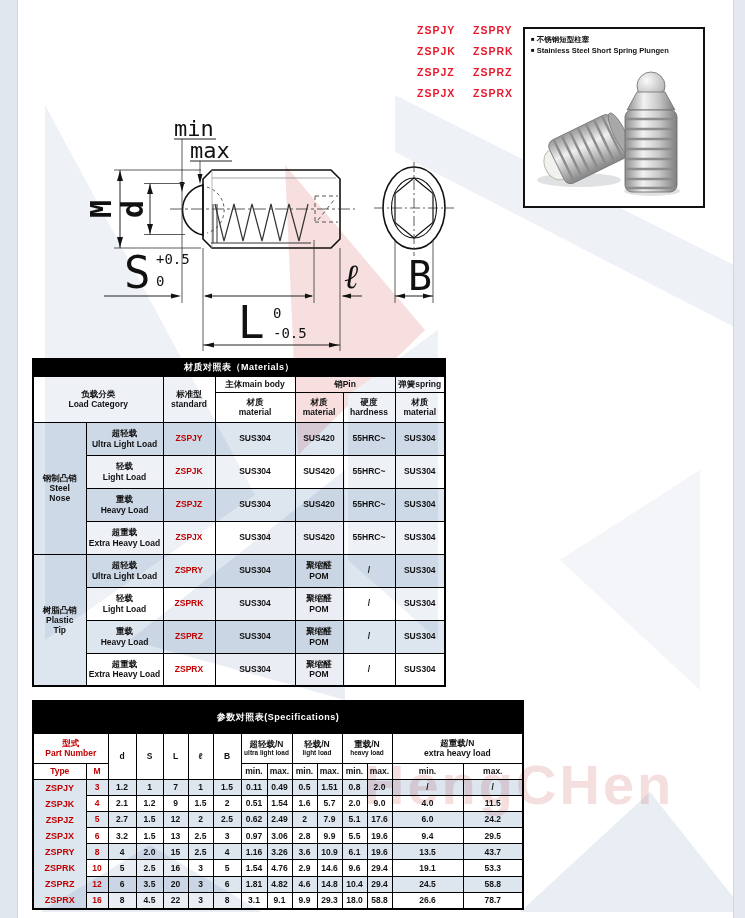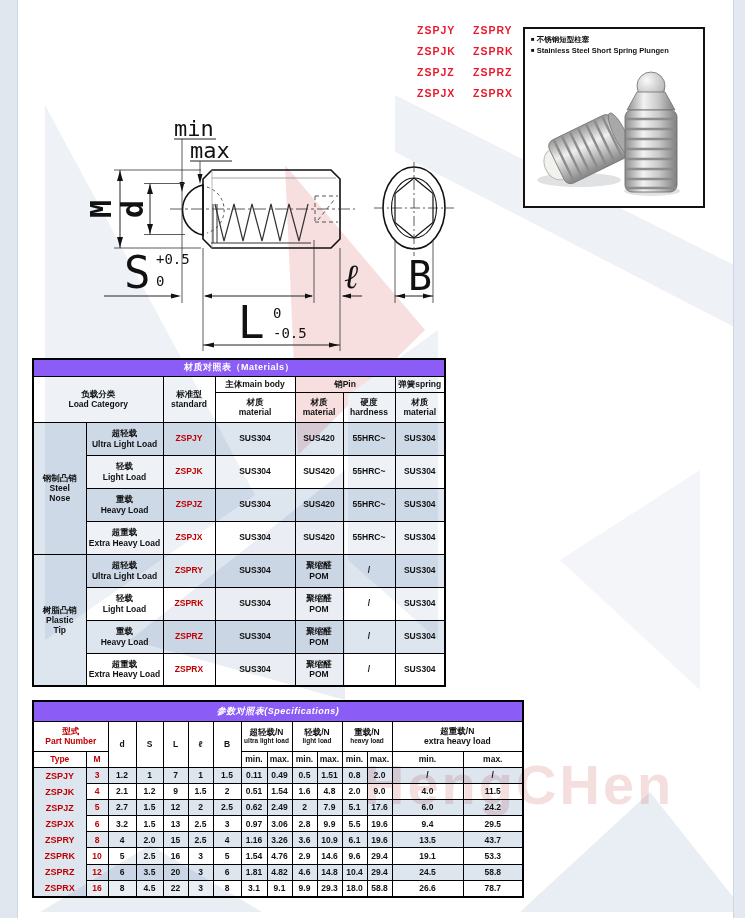--- a/index.html
+++ b/index.html
@@ -37,29 +37,29 @@
   .dim  { stroke:#222; stroke-width:1; fill:none; }
   .ext  { stroke:#333; stroke-width:0.8; fill:none; }
   .edge { stroke:#111; stroke-width:1.6; fill:none; }
   .cad  { font-family:"DejaVu Sans Mono", monospace; fill:#111; }
 
   
   table { border-collapse:collapse; table-layout:fixed; position:absolute; z-index:2;
           border:2px solid #000; }
   td { border:1px solid #000; text-align:center; vertical-align:middle;
        padding:0; line-height:1.18; overflow:hidden; }
-  .title-row td { background:#8b5cf6; color:#fff; font-size:9px; font-weight:bold;
+  .title-row td { background:#000000; color:#fff; font-size:9px; font-weight:bold;
                   letter-spacing:0.5px; border:1px solid #000; }
   .mat  { left:32px; top:358px; width:412px; font-size:8.5px; font-weight:bold; }
   .spec { left:32px; top:700px; width:490px; font-size:8.5px; font-weight:bold; }
   .mat tr.title-row { height:17px; }
   .mat tr.h1 { height:16px; }
   .mat tr.h2 { height:30px;padding-left:41px; }
   .mat tbody tr { height:33px; }
-  .spec tr.title-row { height:20px;font-style:italic; }
+  .spec tr.title-row { height:32px; }
   .spec tr.h1 { height:30px;padding-left:44px; }
   .spec tr.h2 { height:16px; }
   .spec tbody tr { height:16px; }
   tr.band td { background:rgba(27,79,145,0.15); }
   td.gband { background:rgba(27,79,145,0.15); }
   td.nogrid-bg { background:transparent;text-align:center; }
   .red { color:#c00000; }
   .type-cell { font-size:9px; line-height:16px; font-weight:bold; color:#c00000;
                background:#fff; }
   .spec td.red { font-weight:bold; }
@@ -517,21 +517,21 @@
       <tr>
         <td class="red">4</td>
         <td>2.1</td>
         <td>1.2</td>
         <td>9</td>
         <td>1.5</td>
         <td>2</td>
         <td>0.51</td>
         <td>1.54</td>
         <td>1.6</td>
-        <td>4.8</td>
+        <td>5.7</td>
         <td>2.0</td>
         <td>9.0</td>
         <td>4.0</td>
         <td>11.5</td>
       </tr>
       <tr class="band">
         <td class="red">5</td>
         <td>2.7</td>
         <td>1.5</td>
         <td>12</td>

